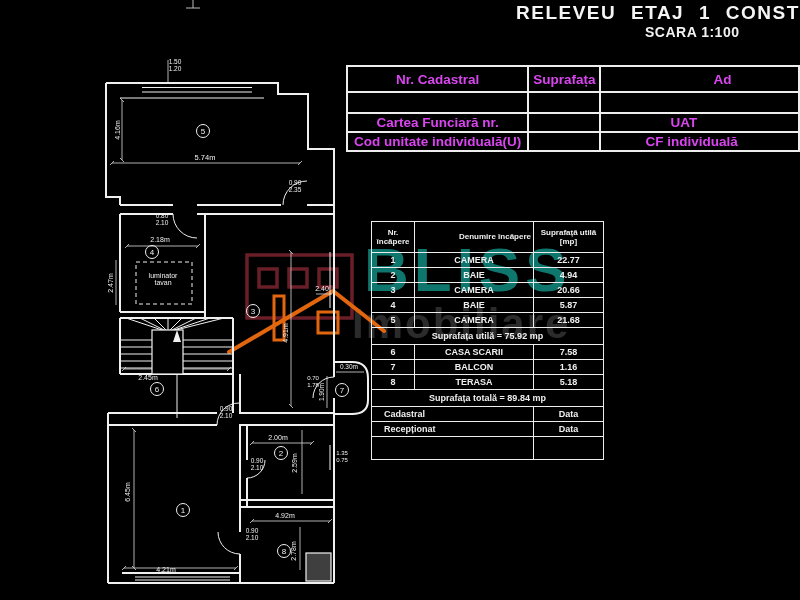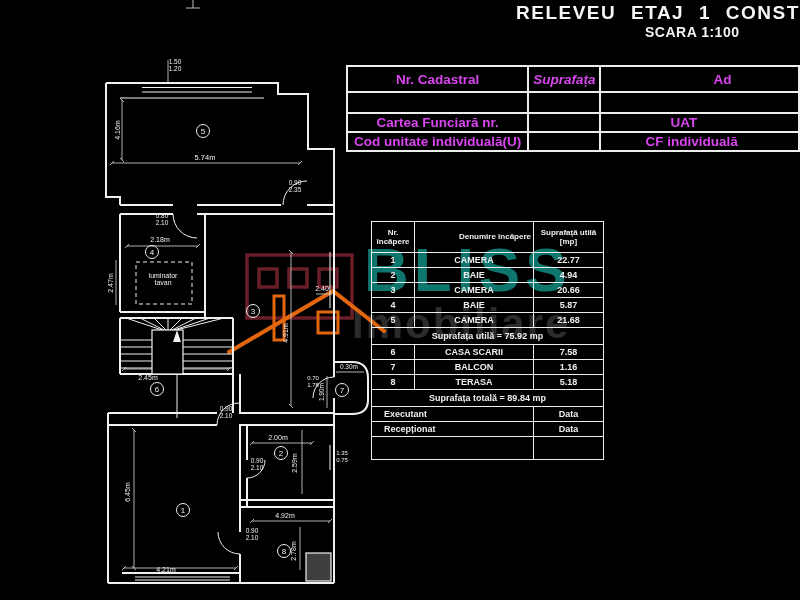--- a/index.html
+++ b/index.html
@@ -8,21 +8,21 @@
   
   .title-main{position:absolute;left:516px;top:2px;color:#f5f5f5;font-size:19px;
       font-weight:bold;letter-spacing:1.5px;word-spacing:8px;white-space:nowrap;z-index:3;}
   .title-scale{position:absolute;left:645px;top:24px;color:#f2f2f2;font-size:14px;
       font-weight:bold;letter-spacing:.5px;z-index:3;}
   
   .cad-table{position:absolute;left:346px;top:65px;border-collapse:collapse;table-layout:fixed;
       color:#d946ef;font-weight:bold;font-size:13.5px;z-index:3;}
   .cad-table td{border:2px solid #ededed;overflow:hidden;white-space:nowrap;padding:0;}
   .cad-table .c1{width:213px;text-align:center;}
-  .cad-table .c2{width:92px;text-align:center;font-style:italic;}
+  .cad-table .c2{width:92px;text-align:center;}
   .cad-table .c3{width:252px;text-align:left;}
   .cad-table .r1 td{height:24px;}
   .cad-table .r2 td{height:19px;}
   .cad-table .r3 td{height:17px;}
   .cad-table .r4 td{height:17px;}
   .pad-ad{padding-left:112px !important;}
   .pad-uat{padding-left:69px !important;}
   .pad-cf{padding-left:44px !important;}
   
   .rooms-table{position:absolute;left:371px;top:221px;border-collapse:collapse;table-layout:fixed;
@@ -232,21 +232,21 @@
         <td>8</td>
         <td>TERASA</td>
         <td>5.18</td>
       </tr>
     </tbody>
   <tbody>
     <tr class="band">
       <td colspan="3">Suprafața totală = 89.84 mp</td>
     </tr>
     <tr class="exec">
-      <td colspan="2" class="lft">Executant</td>
+      <td colspan="2" class="lft">Cadastral</td>
       <td>Data</td>
     </tr>
     <tr class="exec">
       <td colspan="2" class="lft">Recepționat</td>
       <td>Data</td>
     </tr>
     <tr class="lastrow">
       <td colspan="2"></td>
       <td></td>
     </tr>

